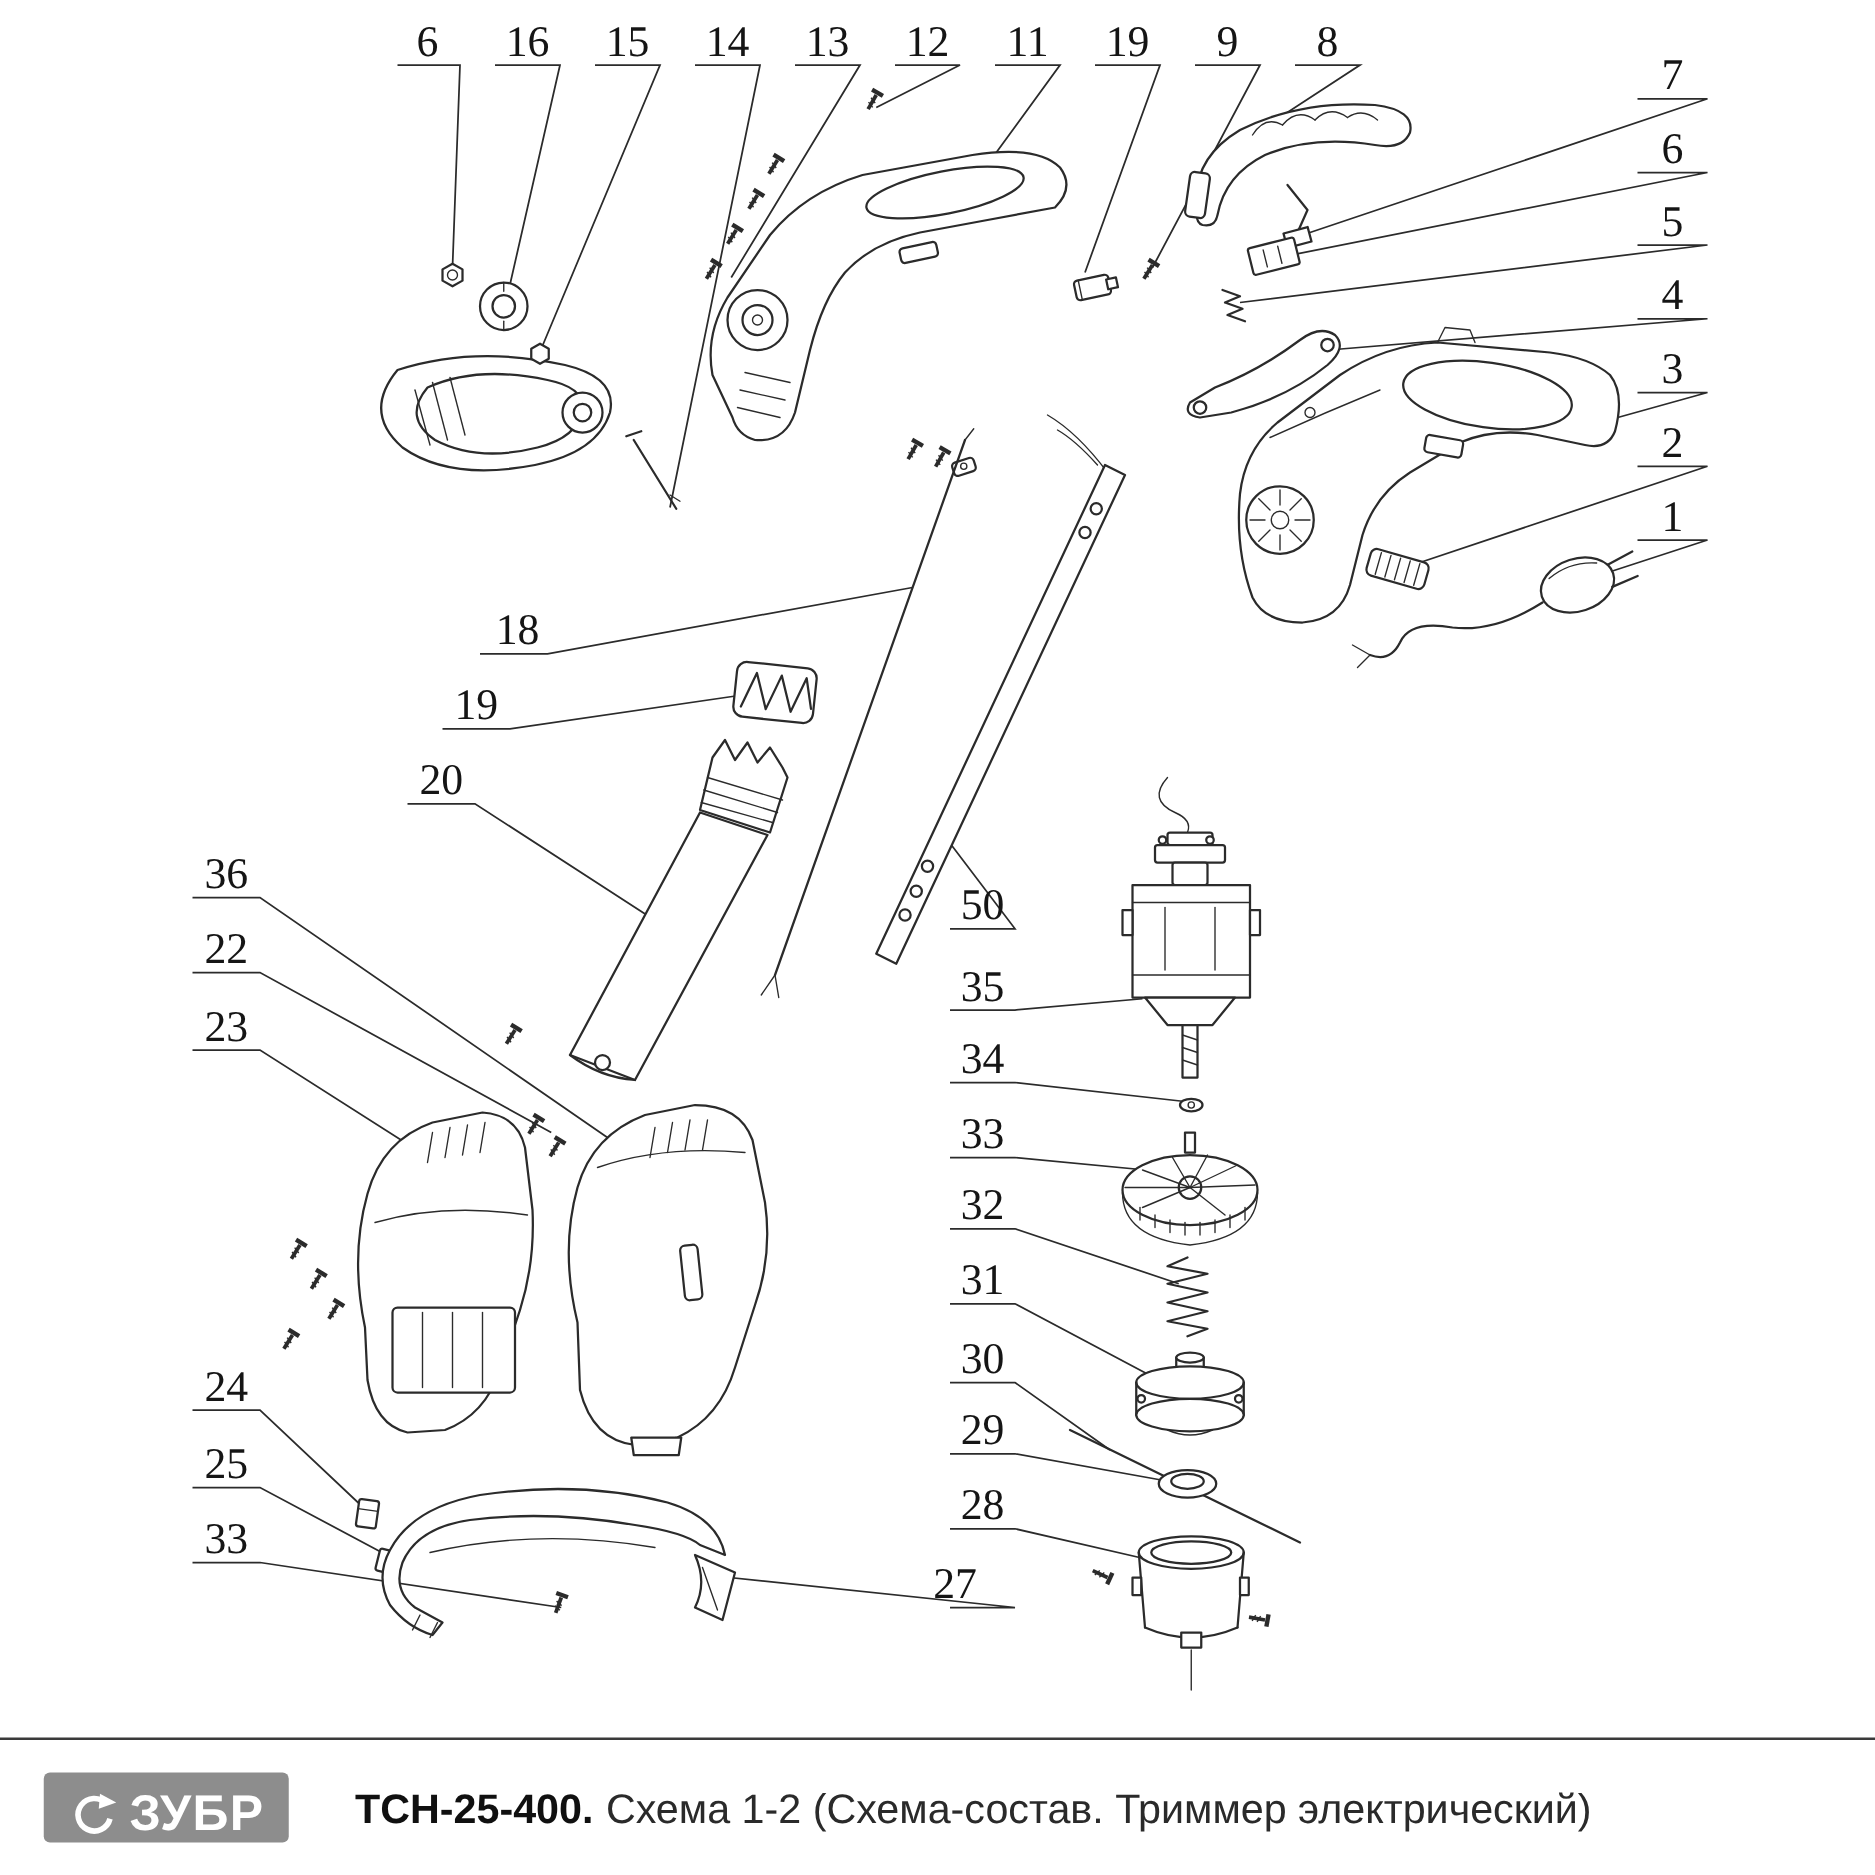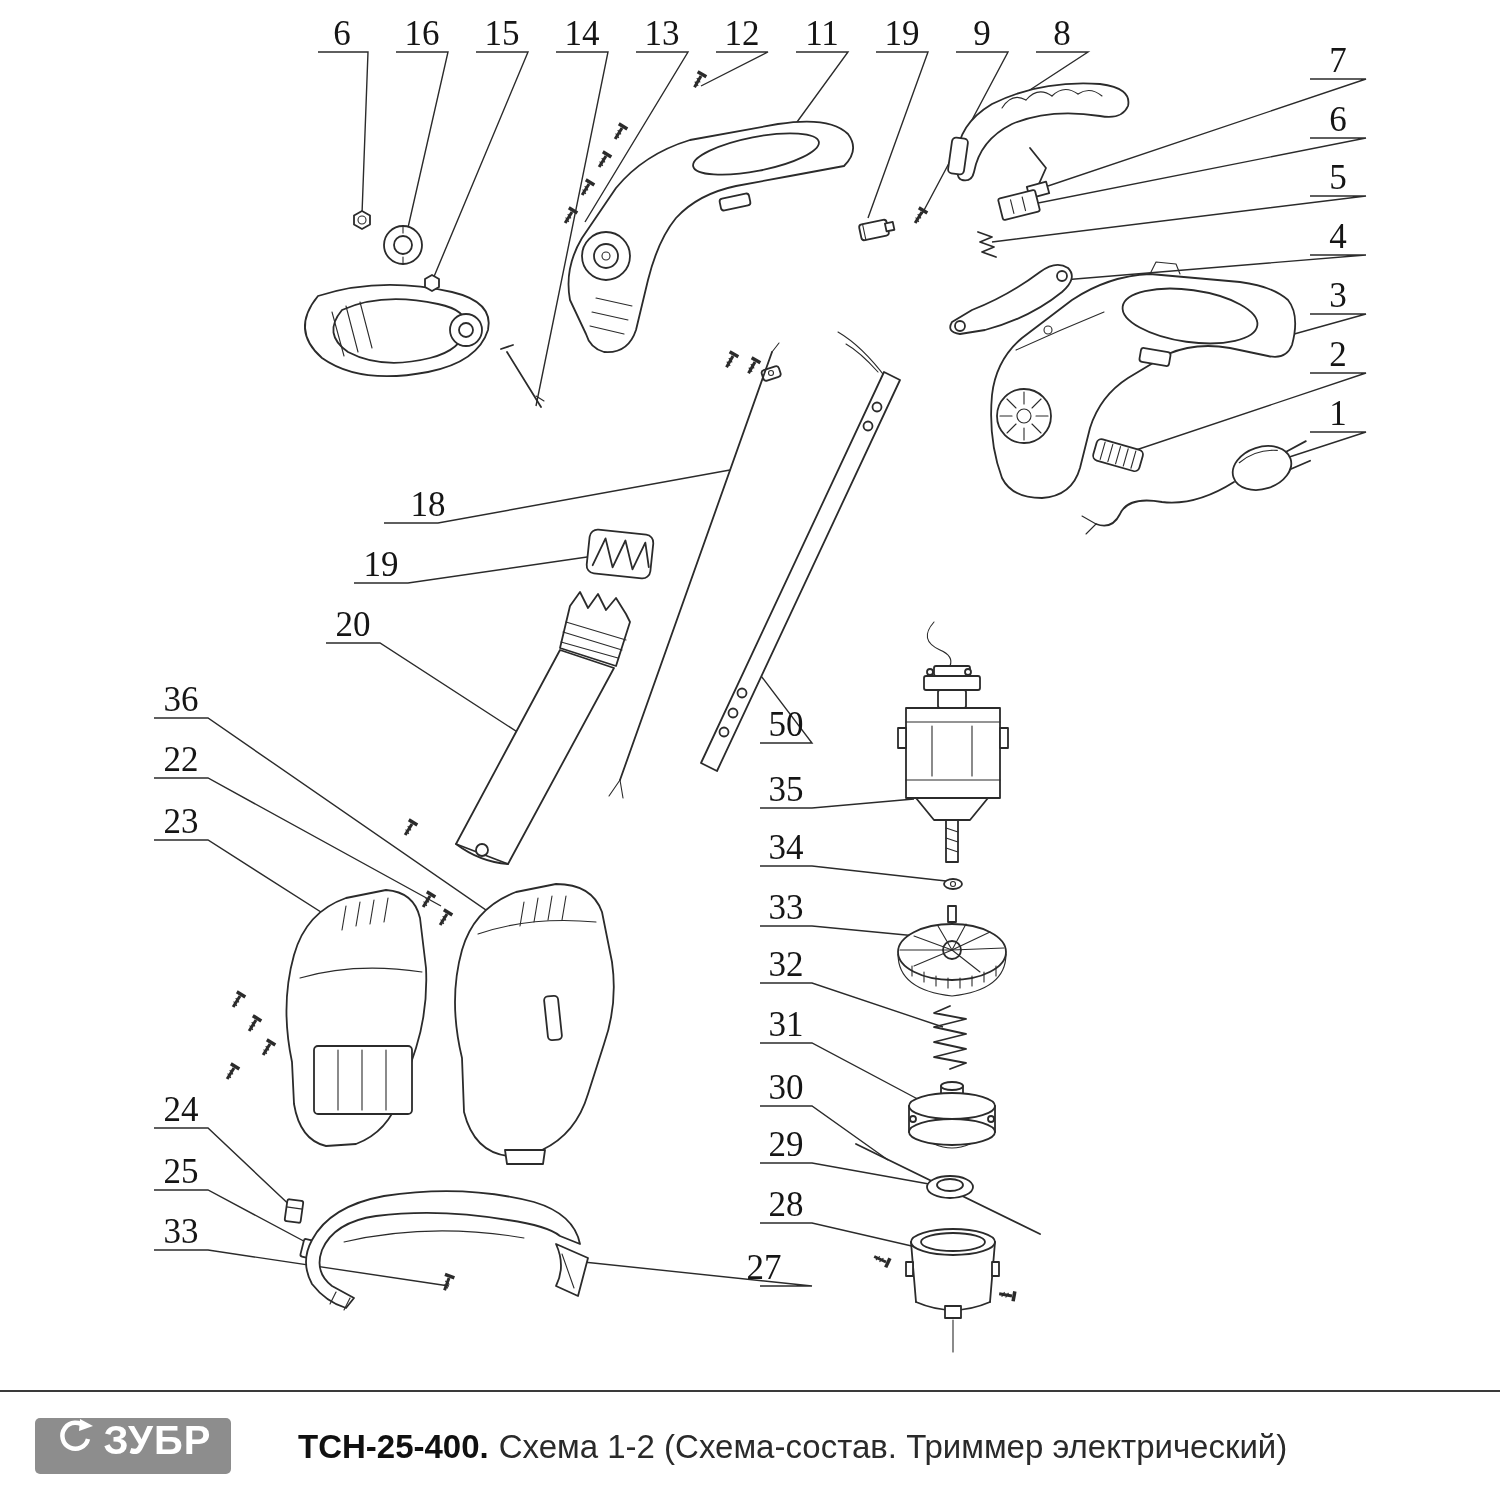--- a/index.html
+++ b/index.html
@@ -7,25 +7,25 @@
          font-family:"Liberation Serif",serif;}
   svg.art{position:absolute;left:0;top:0;}
   .plabel{position:absolute;transform:translate(-50%,-50%);font-family:"Liberation Serif",serif;
           font-size:35px;color:#151515;line-height:1;}
   .leader{fill:none;stroke:#2b2b2b;stroke-width:1.4;}
   .ln{fill:none;stroke:#2b2b2b;stroke-width:1.8;stroke-linejoin:round;stroke-linecap:round;}
   .fw{fill:#ffffff;stroke:#2b2b2b;stroke-width:1.8;stroke-linejoin:round;}
   .thin{stroke-width:1.1;}
   .footer{position:absolute;top:1390px;left:0;width:1500px;height:110px;border-top:2px solid #3a3a3a;}
   .logo{position:absolute;left:35px;top:26px;width:196px;height:56px;background:#8d8d8d;border-radius:5px;
-        display:flex;align-items:flex-start;justify-content:center;gap:9px;}
+        display:flex;align-items:flex-end;justify-content:center;gap:9px;}
   .logo-text{color:#ffffff;font-family:"Liberation Sans",sans-serif;font-weight:700;font-size:40px;letter-spacing:1px;}
   .caption{position:absolute;left:284px;top:36px;font-family:"Liberation Sans",sans-serif;font-size:33px;
            color:#2a2a2a;white-space:nowrap;}
-  .caption .model{font-weight:700;color:#101010;margin-right:10px;margin-left:14px;}
+  .caption .model{font-weight:700;color:#101010;margin-right:10px;}
 </style>
 </head>
 <body>
 
 <div class="stage">
 
 <svg class="art" width="1500" height="1500" viewBox="0 0 1500 1500">
   <defs>
     <g id="screw">
       <line x1="0" y1="0" x2="0" y2="13" stroke="#2b2b2b" stroke-width="3"></line>
@@ -379,21 +379,21 @@
 <div class="plabel" style="left:1062px;top:33px">8</div>
 <div class="plabel" style="left:982px;top:33px">9</div>
 <div class="plabel" style="left:902px;top:33px">19</div>
 <div class="plabel" style="left:822px;top:33px">11</div>
 <div class="plabel" style="left:742px;top:33px">12</div>
 <div class="plabel" style="left:662px;top:33px">13</div>
 <div class="plabel" style="left:582px;top:33px">14</div>
 <div class="plabel" style="left:502px;top:33px">15</div>
 <div class="plabel" style="left:422px;top:33px">16</div>
 <div class="plabel" style="left:342px;top:33px">6</div>
-<div class="plabel" style="left:428px;top:504px">18</div>
+<div class="plabel" style="left:414px;top:504px">18</div>
 <div class="plabel" style="left:381px;top:564px">19</div>
 <div class="plabel" style="left:353px;top:624px">20</div>
 <div class="plabel" style="left:181px;top:699px">36</div>
 <div class="plabel" style="left:181px;top:759px">22</div>
 <div class="plabel" style="left:181px;top:821px">23</div>
 <div class="plabel" style="left:181px;top:1109px">24</div>
 <div class="plabel" style="left:181px;top:1171px">25</div>
 <div class="plabel" style="left:181px;top:1231px">33</div>
 <div class="plabel" style="left:764px;top:1267px">27</div>
 <div class="plabel" style="left:786px;top:1204px">28</div>

